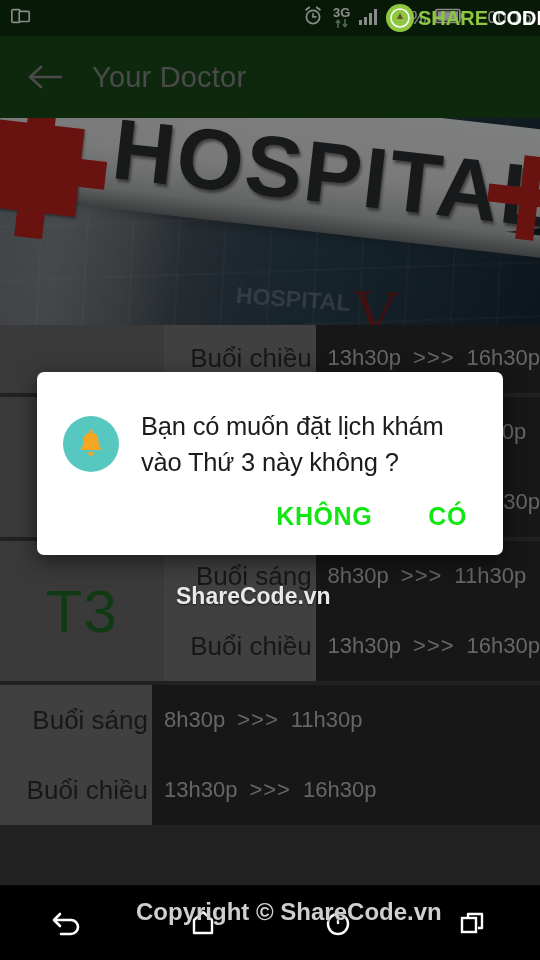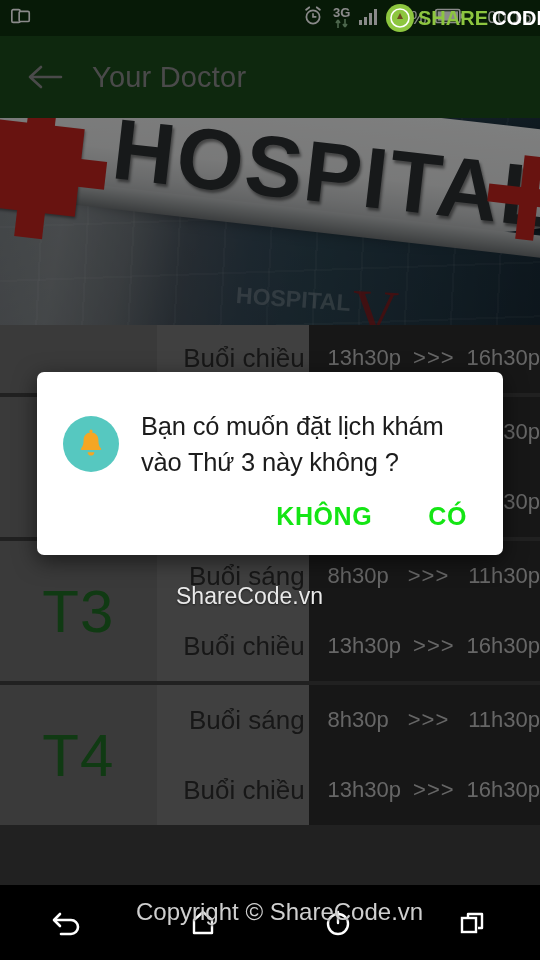--- a/index.html
+++ b/index.html
@@ -236,23 +236,22 @@
   }
   .session .times {
     flex: 1;
     height: 100%;
     background: #2b2b2b;
     display: flex;
     align-items: center;
     color: #bdbdbd;
     font-size: 22px;
     font-family: "Liberation Sans", sans-serif;
-    padding-left: 19px;
+    padding-left: 12px;
     gap: 12px;
-    justify-content: space-between;
   }
   .session .times .arrow { letter-spacing: 1px; }
 
   
   #scrim {
     position: absolute;
     top: 0; left: 0;
     width: 540px; height: 885px;
     background: rgba(0,0,0,0.46);
     z-index: 6;
@@ -306,21 +305,21 @@
     letter-spacing: 0.6px;
     cursor: pointer;
     padding: 4px 2px;
   }
 
   
   .wm {
     position: absolute;
     z-index: 20;
     font-family: "Liberation Sans", sans-serif;
-    font-weight: normal;
+    font-weight: bold;
     color: #e9e9e9;
     text-shadow: 0 1px 2px rgba(0,0,0,0.6);
     pointer-events: none;
     white-space: nowrap;
   }
   #wm-mid { left: 176px; top: 583px; font-size: 23px; }
   #wm-bottom { left: 136px; top: 898px; font-size: 24px; color: #cfcfcf; }
 
   #wm-top {
     position: absolute;
@@ -488,23 +487,20 @@
             <div class="label">Buổi chiều</div>
             <div class="times">
               <span>13h30p</span>
               <span class="arrow">&gt;&gt;&gt;</span>
               <span>16h30p</span>
             </div>
           </div>
         </div>
       </div>
       <div class="row">
-        <div class="daycell">
-          <span class="day">T4</span>
-        </div>
         <div class="sessions">
           <div class="session">
             <div class="label">Buổi sáng</div>
             <div class="times">
               <span>8h30p</span>
               <span class="arrow">&gt;&gt;&gt;</span>
               <span>11h30p</span>
             </div>
           </div>
           <div class="session">

